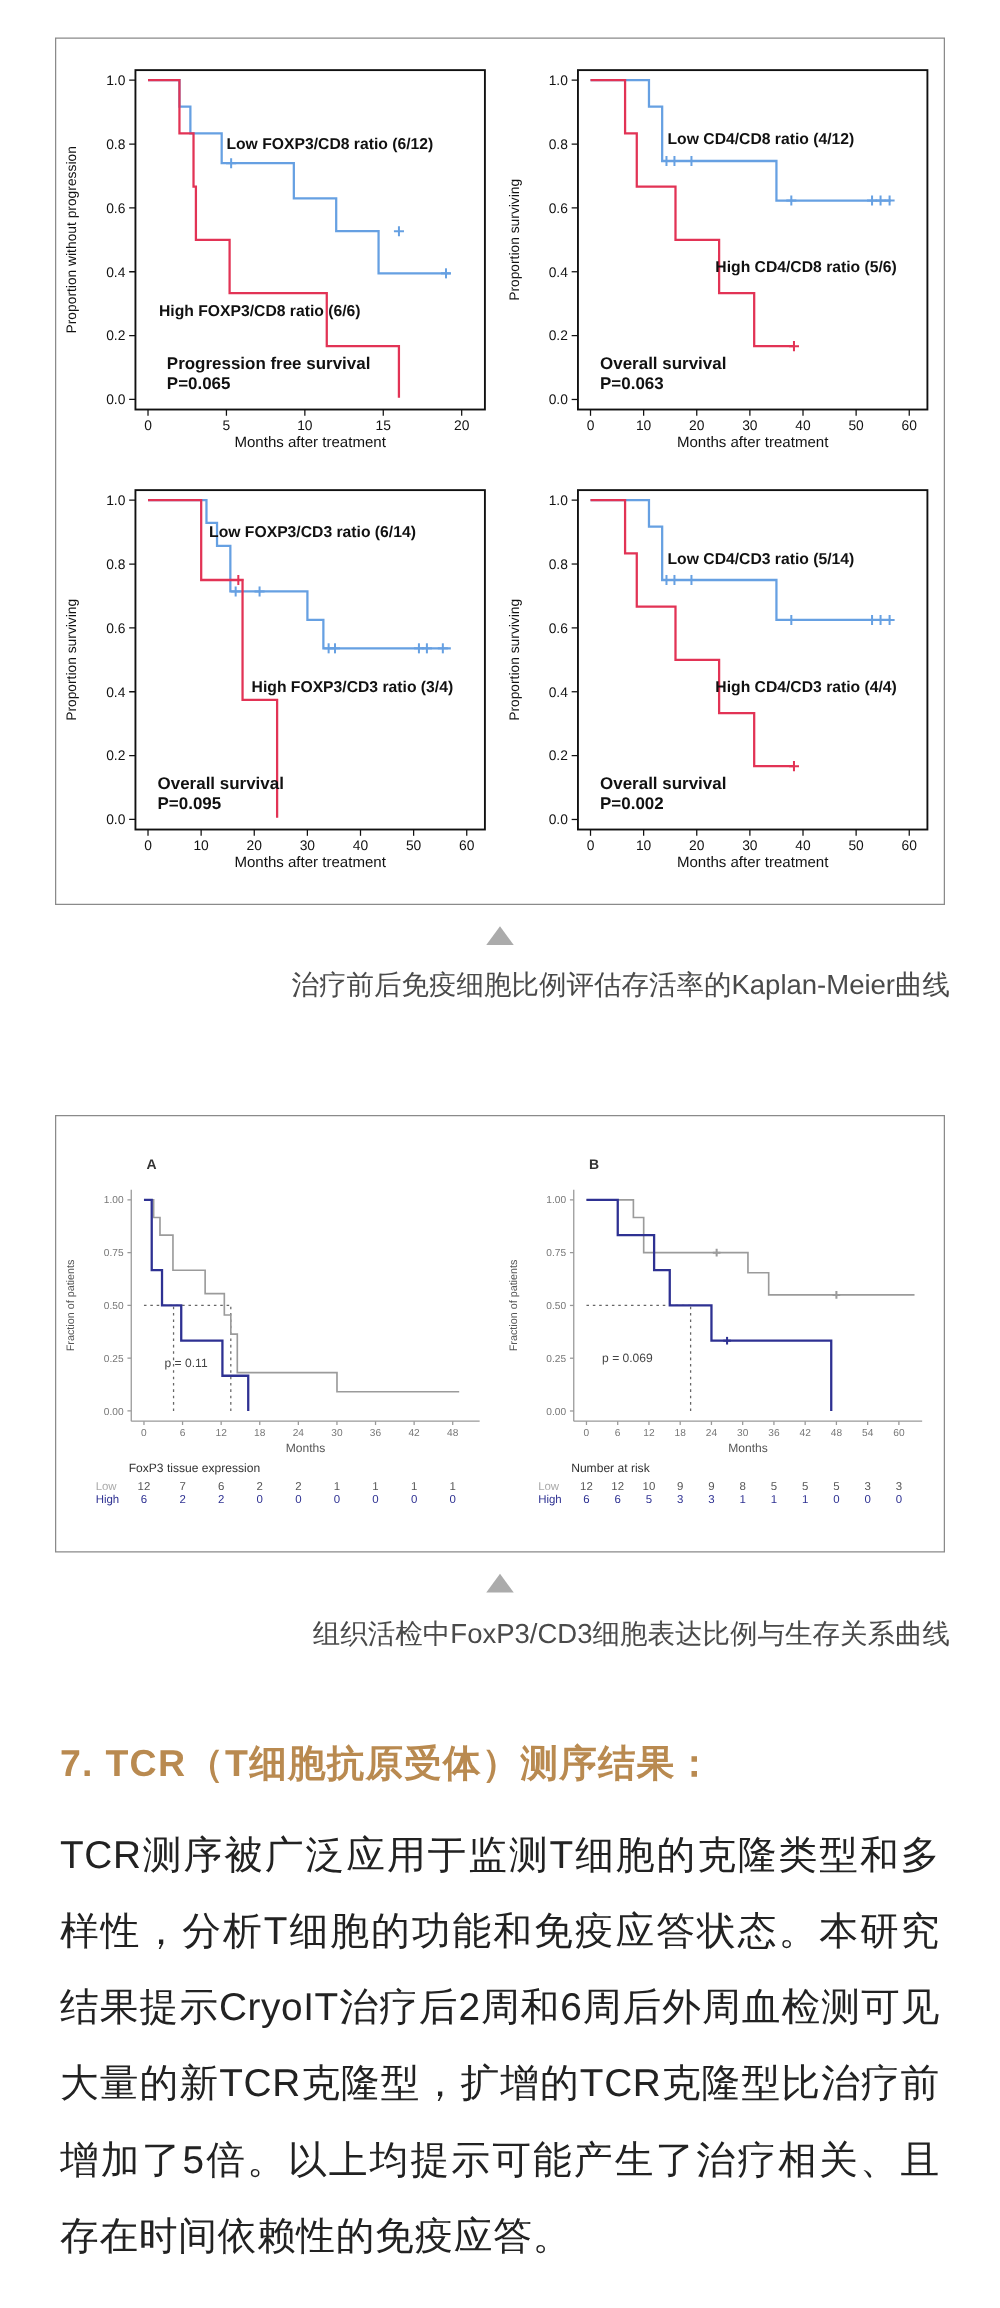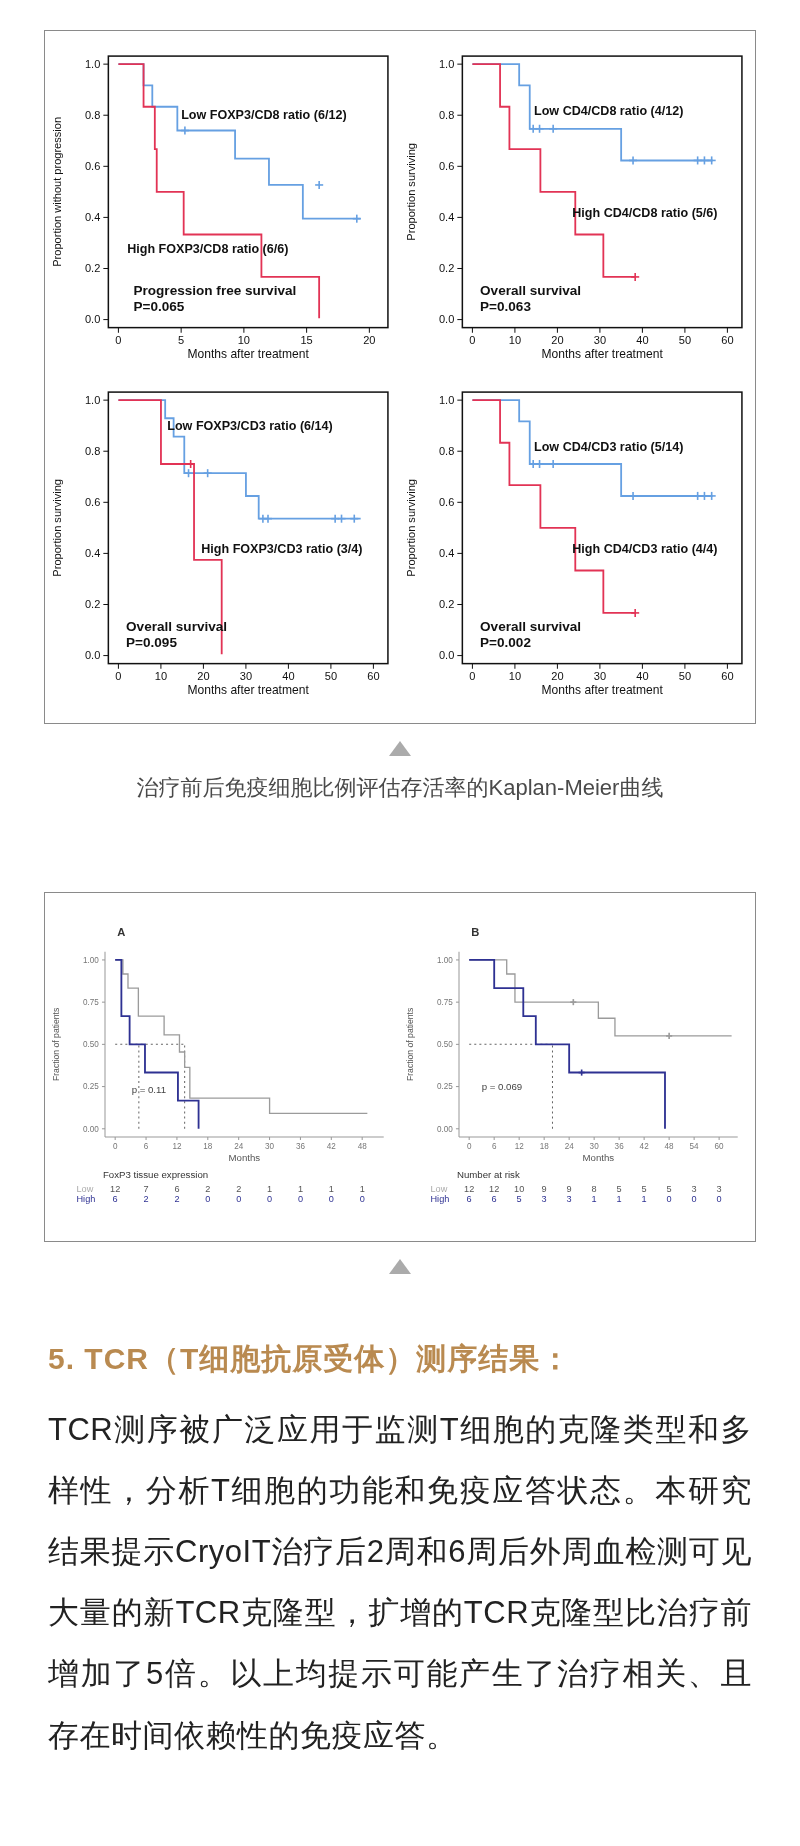--- a/index.html
+++ b/index.html
@@ -3,21 +3,21 @@
 <meta charset="utf-8">
 <style>
   html,body{margin:0;padding:0;background:#ffffff;}
   body{width:800px;font-family:"Liberation Sans","DejaVu Sans",sans-serif;}
   .page{width:800px;padding:30px 0 26px;box-sizing:border-box;background:#fff;}
   .figure-box{margin:0 44px;border:1px solid #8a8a8a;display:grid;grid-template-columns:1fr 1fr;padding:9px 1px 11px;justify-items:center;background:#fff;}
   .fig2box{margin-top:86px;padding:12px 1px 8px;}
   .chart{width:100%;}
   .chart svg{display:block;width:100%;height:auto;}
   .tri{width:0;height:0;border-left:11px solid transparent;border-right:11px solid transparent;border-bottom:15px solid #ababab;margin:17px auto 13px;}
-  .caption{text-align:center;font-size:22px;color:#4a4a4a;margin:0 40px;line-height:1.7;}
+  .caption{text-align:right;font-size:22px;color:#4a4a4a;margin:0 40px;line-height:1.7;}
   .cap2 div{line-height:1.85;}
   .sec-heading{margin:66px 48px 0;font-size:30px;font-weight:bold;letter-spacing:1px;line-height:1.25;}
   .body-text{margin:22px 48px 0;font-size:31px;color:#222222;line-height:1.97;text-align:justify;letter-spacing:0.5px;}
 </style>
 </head>
 <body>
 
 <div class="page">
 
   <div class="figure-box">
@@ -373,19 +373,20 @@
           <text x="264.57142857142856" y="292" text-anchor="middle" font-size="9" fill="#2e3192">0</text>
           <text x="289.1428571428571" y="292" text-anchor="middle" font-size="9" fill="#2e3192">0</text>
           <text x="313.71428571428567" y="292" text-anchor="middle" font-size="9" fill="#2e3192">0</text>
         </svg>
       </div>
   </div>
 
   <div class="tri"></div>
 
   <div class="caption cap2">
+    <div>组织活检中FoxP3/CD3细胞表达比例与生存关系曲线</div>
   </div>
 
-  <h2 class="sec-heading" style="color: rgb(185, 138, 80);">5. TCR（T细胞抗原受体）测序结果：</h2>
+  <h2 class="sec-heading" style="color: rgb(185, 138, 80);">7. TCR（T细胞抗原受体）测序结果：</h2>
 
   <p class="body-text">TCR测序被广泛应用于监测T细胞的克隆类型和多样性，分析T细胞的功能和免疫应答状态。本研究结果提示CryoIT治疗后2周和6周后外周血检测可见大量的新TCR克隆型，扩增的TCR克隆型比治疗前增加了5倍。以上均提示可能产生了治疗相关、且存在时间依赖性的免疫应答。</p>
 
 </div>
 
 </body></html>

